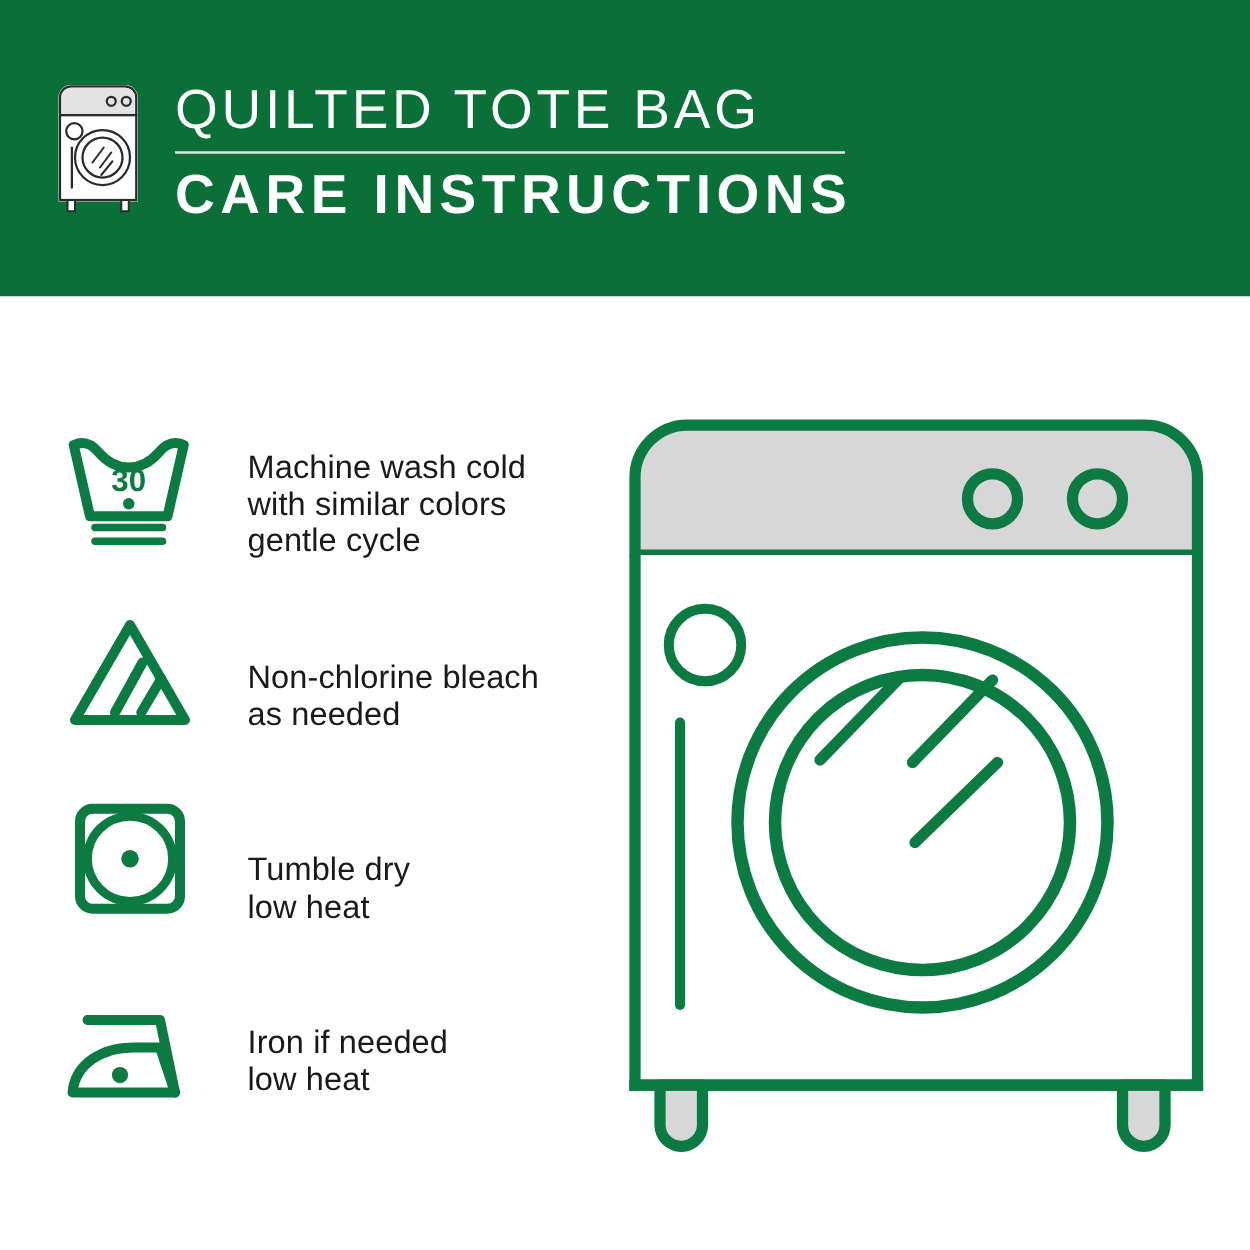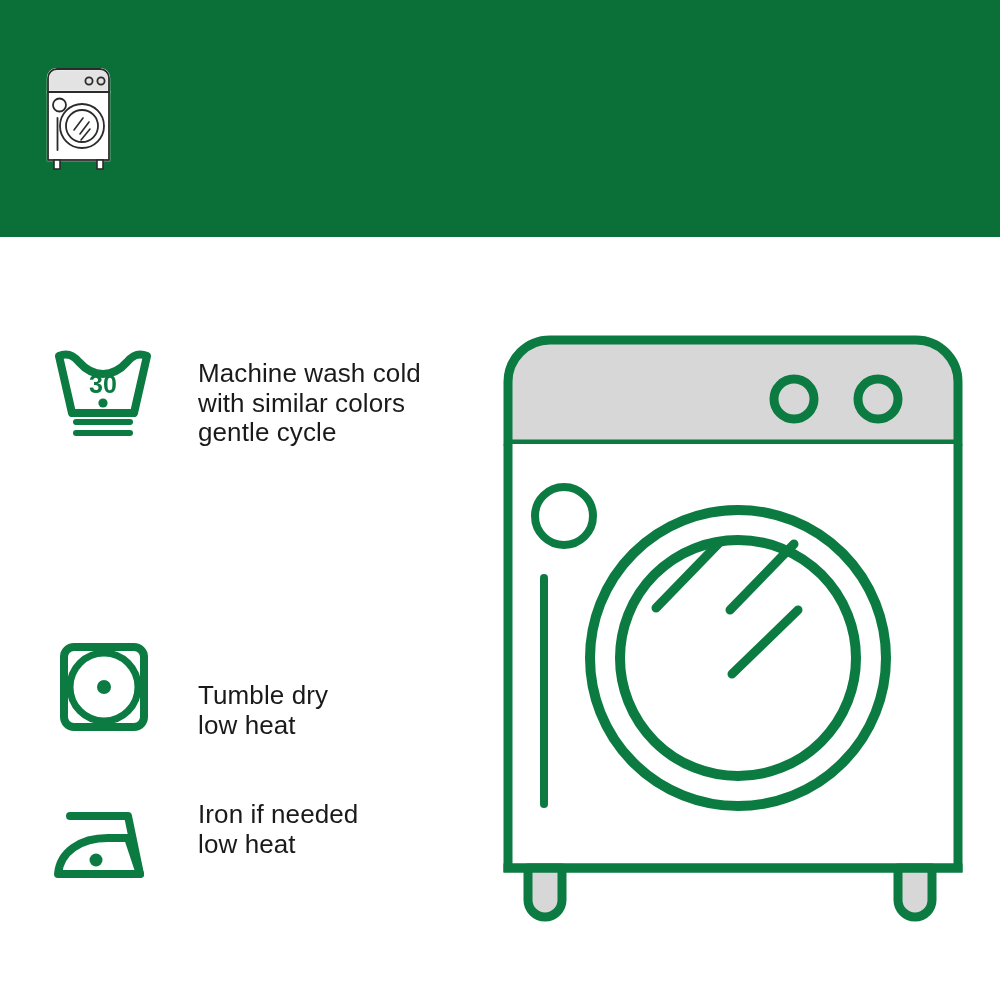--- a/index.html
+++ b/index.html
@@ -98,21 +98,21 @@
     line-height: 29.5px;
     color: #1a1a1a;
     font-weight: 400;
     letter-spacing: 0.1px;
     white-space: pre-line;
     font-family: "Liberation Sans", sans-serif;
   }
   .care-row-0 .care-text { margin-top: 12px; }
   .care-row-1 .care-text { margin-top: 35px; }
   .care-row-2 .care-text { margin-top: 40px; }
-  .care-row-3 .care-text { }
+  .care-row-3 .care-text { margin-top: 19px; }
 
   
   .machine-wrap {
     position: absolute;
     left: 498px;
     top: 330px;
     width: 470px;
     height: 600px;
   }
   .machine-svg { display: block; width: 470px; height: 600px; }
@@ -141,20 +141,25 @@
       <circle cx="40" cy="58" r="22" fill="none" stroke="#2b2b2b" stroke-width="1.8"></circle>
       <circle cx="40" cy="58" r="16" fill="none" stroke="#2b2b2b" stroke-width="1.8"></circle>
       <line x1="32" y1="62" x2="41" y2="50" stroke="#2b2b2b" stroke-width="1.6" stroke-linecap="round"></line>
       <line x1="38" y1="66" x2="47" y2="54" stroke="#2b2b2b" stroke-width="1.6" stroke-linecap="round"></line>
       <line x1="39" y1="72" x2="48" y2="61" stroke="#2b2b2b" stroke-width="1.6" stroke-linecap="round"></line>
 
       <rect x="12" y="92" width="6" height="9" fill="#ffffff" stroke="#2b2b2b" stroke-width="1.6"></rect>
       <rect x="55" y="92" width="6" height="9" fill="#ffffff" stroke="#2b2b2b" stroke-width="1.6"></rect>
     </svg>
 
+    <div class="header-titles">
+      <div class="title-line1">QUILTED TOTE BAG</div>
+      <div class="title-rule"></div>
+      <div class="title-line2">CARE INSTRUCTIONS</div>
+    </div>
 
   </div>
 </div>
 
 <div class="care-list">
 
   <div class="care-row care-row-0">
     <div class="care-icon">
       <svg width="104" height="92" viewBox="0 0 104 92" aria-hidden="true">
 
@@ -166,20 +171,31 @@
 
         <text x="51" y="46" text-anchor="middle" font-family="Liberation Sans, sans-serif" font-size="25" font-weight="700" fill="#0b7b42">30</text>
         <circle cx="51" cy="56" r="4.6" fill="#0b7b42"></circle>
       </svg>
     </div>
     <div class="care-text">Machine wash cold
 with similar colors
 gentle cycle</div>
   </div>
 
+  <div class="care-row care-row-1">
+    <div class="care-icon">
+      <svg width="104" height="92" viewBox="0 0 104 92" aria-hidden="true">
+        <path d="M52 8 L96 84 L8 84 Z" fill="none" stroke="#0b7b42" stroke-width="8" stroke-linejoin="round"></path>
+        <line x1="40" y1="78" x2="62" y2="38" stroke="#0b7b42" stroke-width="8" stroke-linecap="round"></line>
+        <line x1="61" y1="78" x2="77" y2="51" stroke="#0b7b42" stroke-width="8" stroke-linecap="round"></line>
+      </svg>
+    </div>
+    <div class="care-text">Non-chlorine bleach
+as needed</div>
+  </div>
 
   <div class="care-row care-row-2">
     <div class="care-icon">
       <svg width="104" height="92" viewBox="0 0 104 92" aria-hidden="true">
         <rect x="12" y="6" width="80" height="80" rx="10" ry="10" fill="none" stroke="#0b7b42" stroke-width="8"></rect>
         <circle cx="52" cy="46" r="34" fill="none" stroke="#0b7b42" stroke-width="7"></circle>
         <circle cx="52" cy="46" r="7" fill="#0b7b42"></circle>
       </svg>
     </div>
     <div class="care-text">Tumble dry

